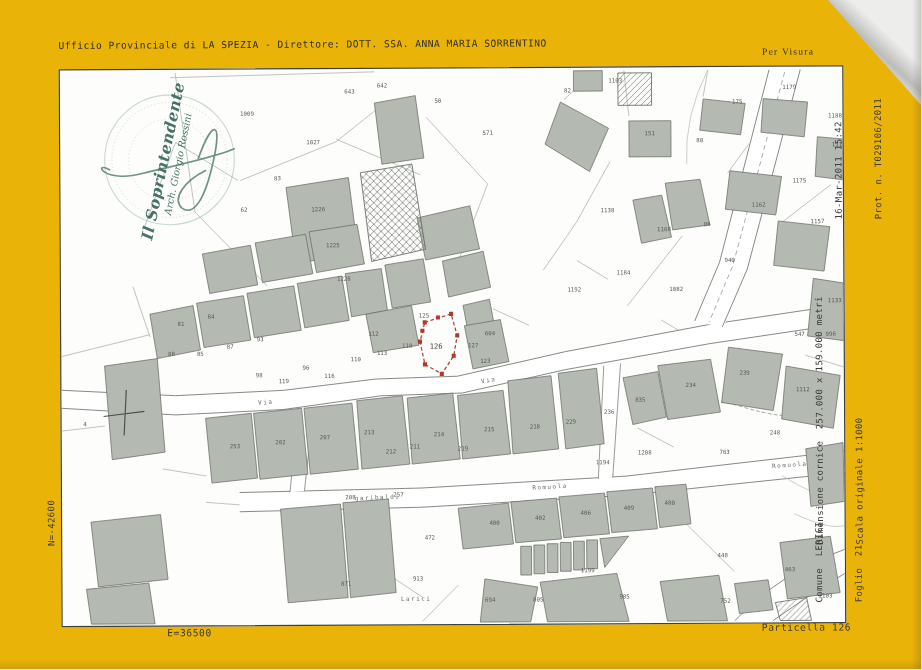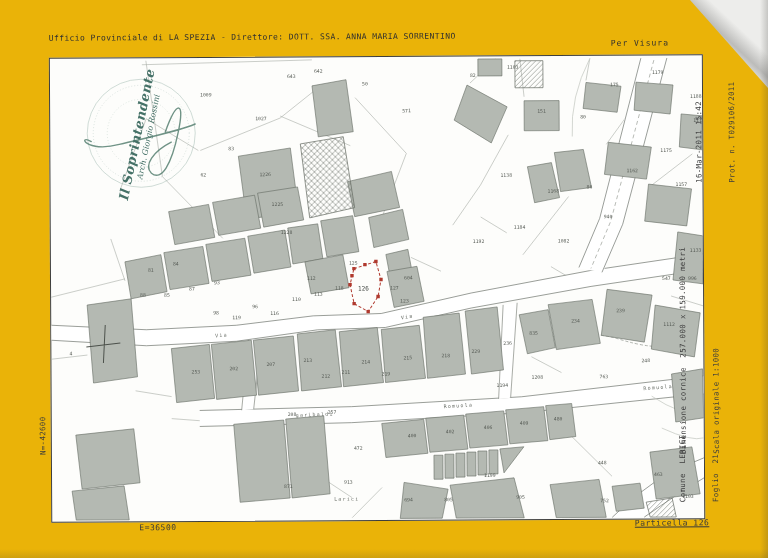--- a/index.html
+++ b/index.html
@@ -1,30 +1,30 @@
 <!DOCTYPE html>
 <html><head>
 <meta charset="utf-8">
 <style>
   html,body{margin:0;padding:0;background:#ffffff;}
   .page{position:relative;width:768px;height:558px;background:#eab308;overflow:hidden;
         font-family:"DejaVu Sans Mono", monospace;color:#3a3a3a;}
   .scan{position:absolute;inset:0;transform:rotate(-0.3deg);}
   .hdr{position:absolute;left:50px;top:32px;font-size:8px;letter-spacing:.4px;color:#2f2f2f;}
-  .pervisura{position:absolute;left:612px;top:40px;width:92px;text-align:left;font-size:8px;letter-spacing:1px;color:#2f2f2f;}
+  .pervisura{position:absolute;left:612px;top:40px;width:92px;text-align:center;font-size:8px;letter-spacing:1px;color:#2f2f2f;font-family:Liberation Serif, serif;}
   .frame{position:absolute;left:50px;top:56px;width:652px;height:463px;border:1px solid #3e3e3c;background:#fdfdfb;}
   .frame svg{position:absolute;left:0;top:0;}
   .vtext{position:absolute;transform:translate(-50%,-50%) rotate(-90deg);transform-origin:center;
          font-size:7.5px;line-height:11px;white-space:pre;text-align:left;color:#3d3d3d;letter-spacing:.3px;}
   .prot{left:716px;top:134px;}
   .scala{left:699px;top:352px;}
   .comune{left:698px;top:470px;}
   .north{left:42px;top:434px;}
   .east{position:absolute;left:138px;top:522px;font-size:8px;letter-spacing:.5px;}
-  .particella{position:absolute;left:596px;top:520px;width:112px;text-align:right;font-size:8px;letter-spacing:.5px;text-decoration:underline;}
+  .particella{position:absolute;left:596px;top:520px;width:112px;text-align:right;font-size:8px;letter-spacing:.5px;}
   .stamp{position:absolute;left:82px;top:60px;width:120px;height:150px;opacity:.88;}
   .stamp-text{position:absolute;left:60px;top:74px;width:160px;transform:translate(-50%,-50%) rotate(-78deg);
       text-align:center;color:#2d5f54;font-family:"DejaVu Serif", serif;font-style:italic;}
   .stamp-l1{font-size:13px;font-weight:bold;letter-spacing:.3px;}
   .stamp-l2{font-size:8px;}
   .fold{position:absolute;right:0;top:0;width:78px;height:88px;
         clip-path:polygon(0 0,100% 0,100% 100%);
         background:linear-gradient(223deg,#ededeb 34%,#bcbcba 48%,#e9e9e7 58%,#f6f6f4 75%);}
   .edge-r{position:absolute;right:0;top:0;width:8px;height:100%;
         background:linear-gradient(to right,rgba(60,60,55,0),rgba(60,60,55,.22));}

